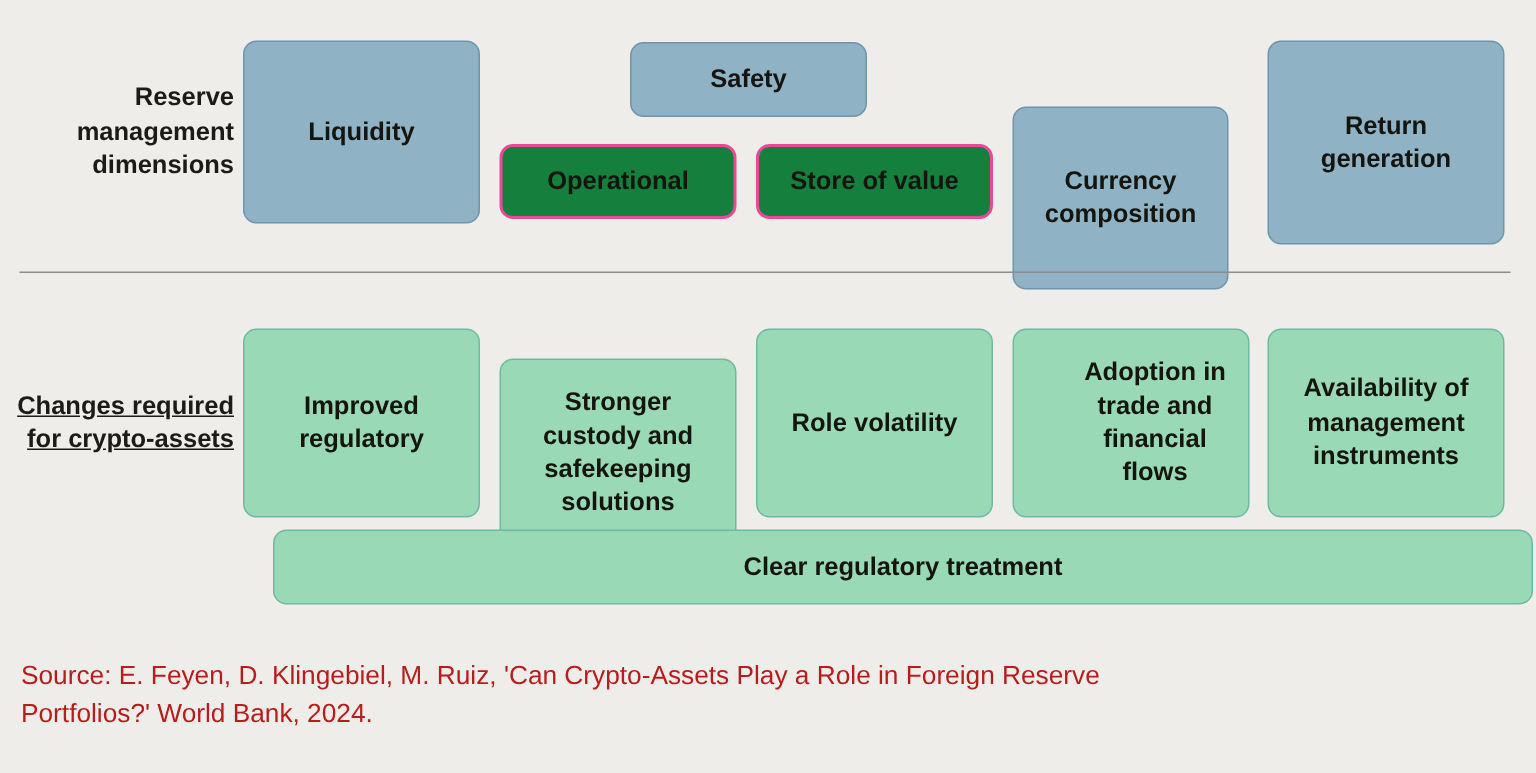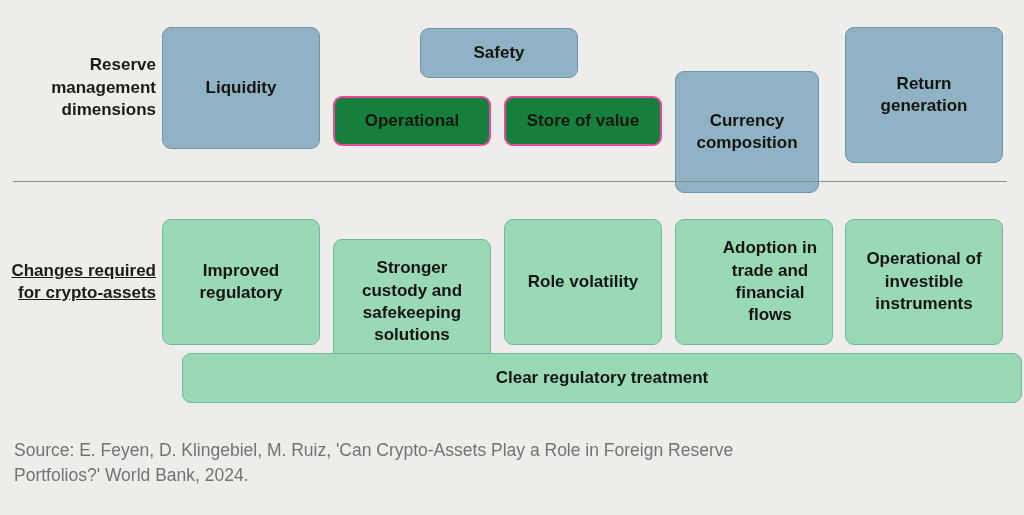--- a/index.html
+++ b/index.html
@@ -84,21 +84,21 @@
   .b-regulatory  { left: 162px; top: 353px; width: 840px; height: 50px; margin-left: 20px;  }
 
   .source {
     position: absolute;
     left: 14px;
     top: 438px;
     width: 760px;
     font-size: 17.5px;
     font-weight: 400;
     line-height: 1.42;
-    color: #737373;
+    color: #b91c1c;
   }
 </style>
 </head>
 <body>
 
 <div class="canvas">
 
   <div class="row-label top">Reserve management dimensions</div>
 
   <div class="box dark b-liquidity">Liquidity</div>
@@ -118,19 +118,19 @@
   <div class="row-label bottom">Changes required for crypto-assets</div>
 
   <div class="box green b-improved">Improved regulatory</div>
 
   <div class="box green b-custody">Stronger custody and safekeeping solutions</div>
 
   <div class="box green b-volatility">Role volatility</div>
 
   <div class="box green b-adoption">Adoption in trade and financial flows</div>
 
-  <div class="box green b-availability">Operational of investible instruments</div>
+  <div class="box green b-availability">Availability of management instruments</div>
 
   <div class="box green b-regulatory">Clear regulatory treatment</div>
 
   <div class="source">Source: E. Feyen, D. Klingebiel, M. Ruiz, 'Can Crypto-Assets Play a Role in Foreign Reserve Portfolios?' World Bank, 2024.</div>
 
 </div>
 
 </body></html>

